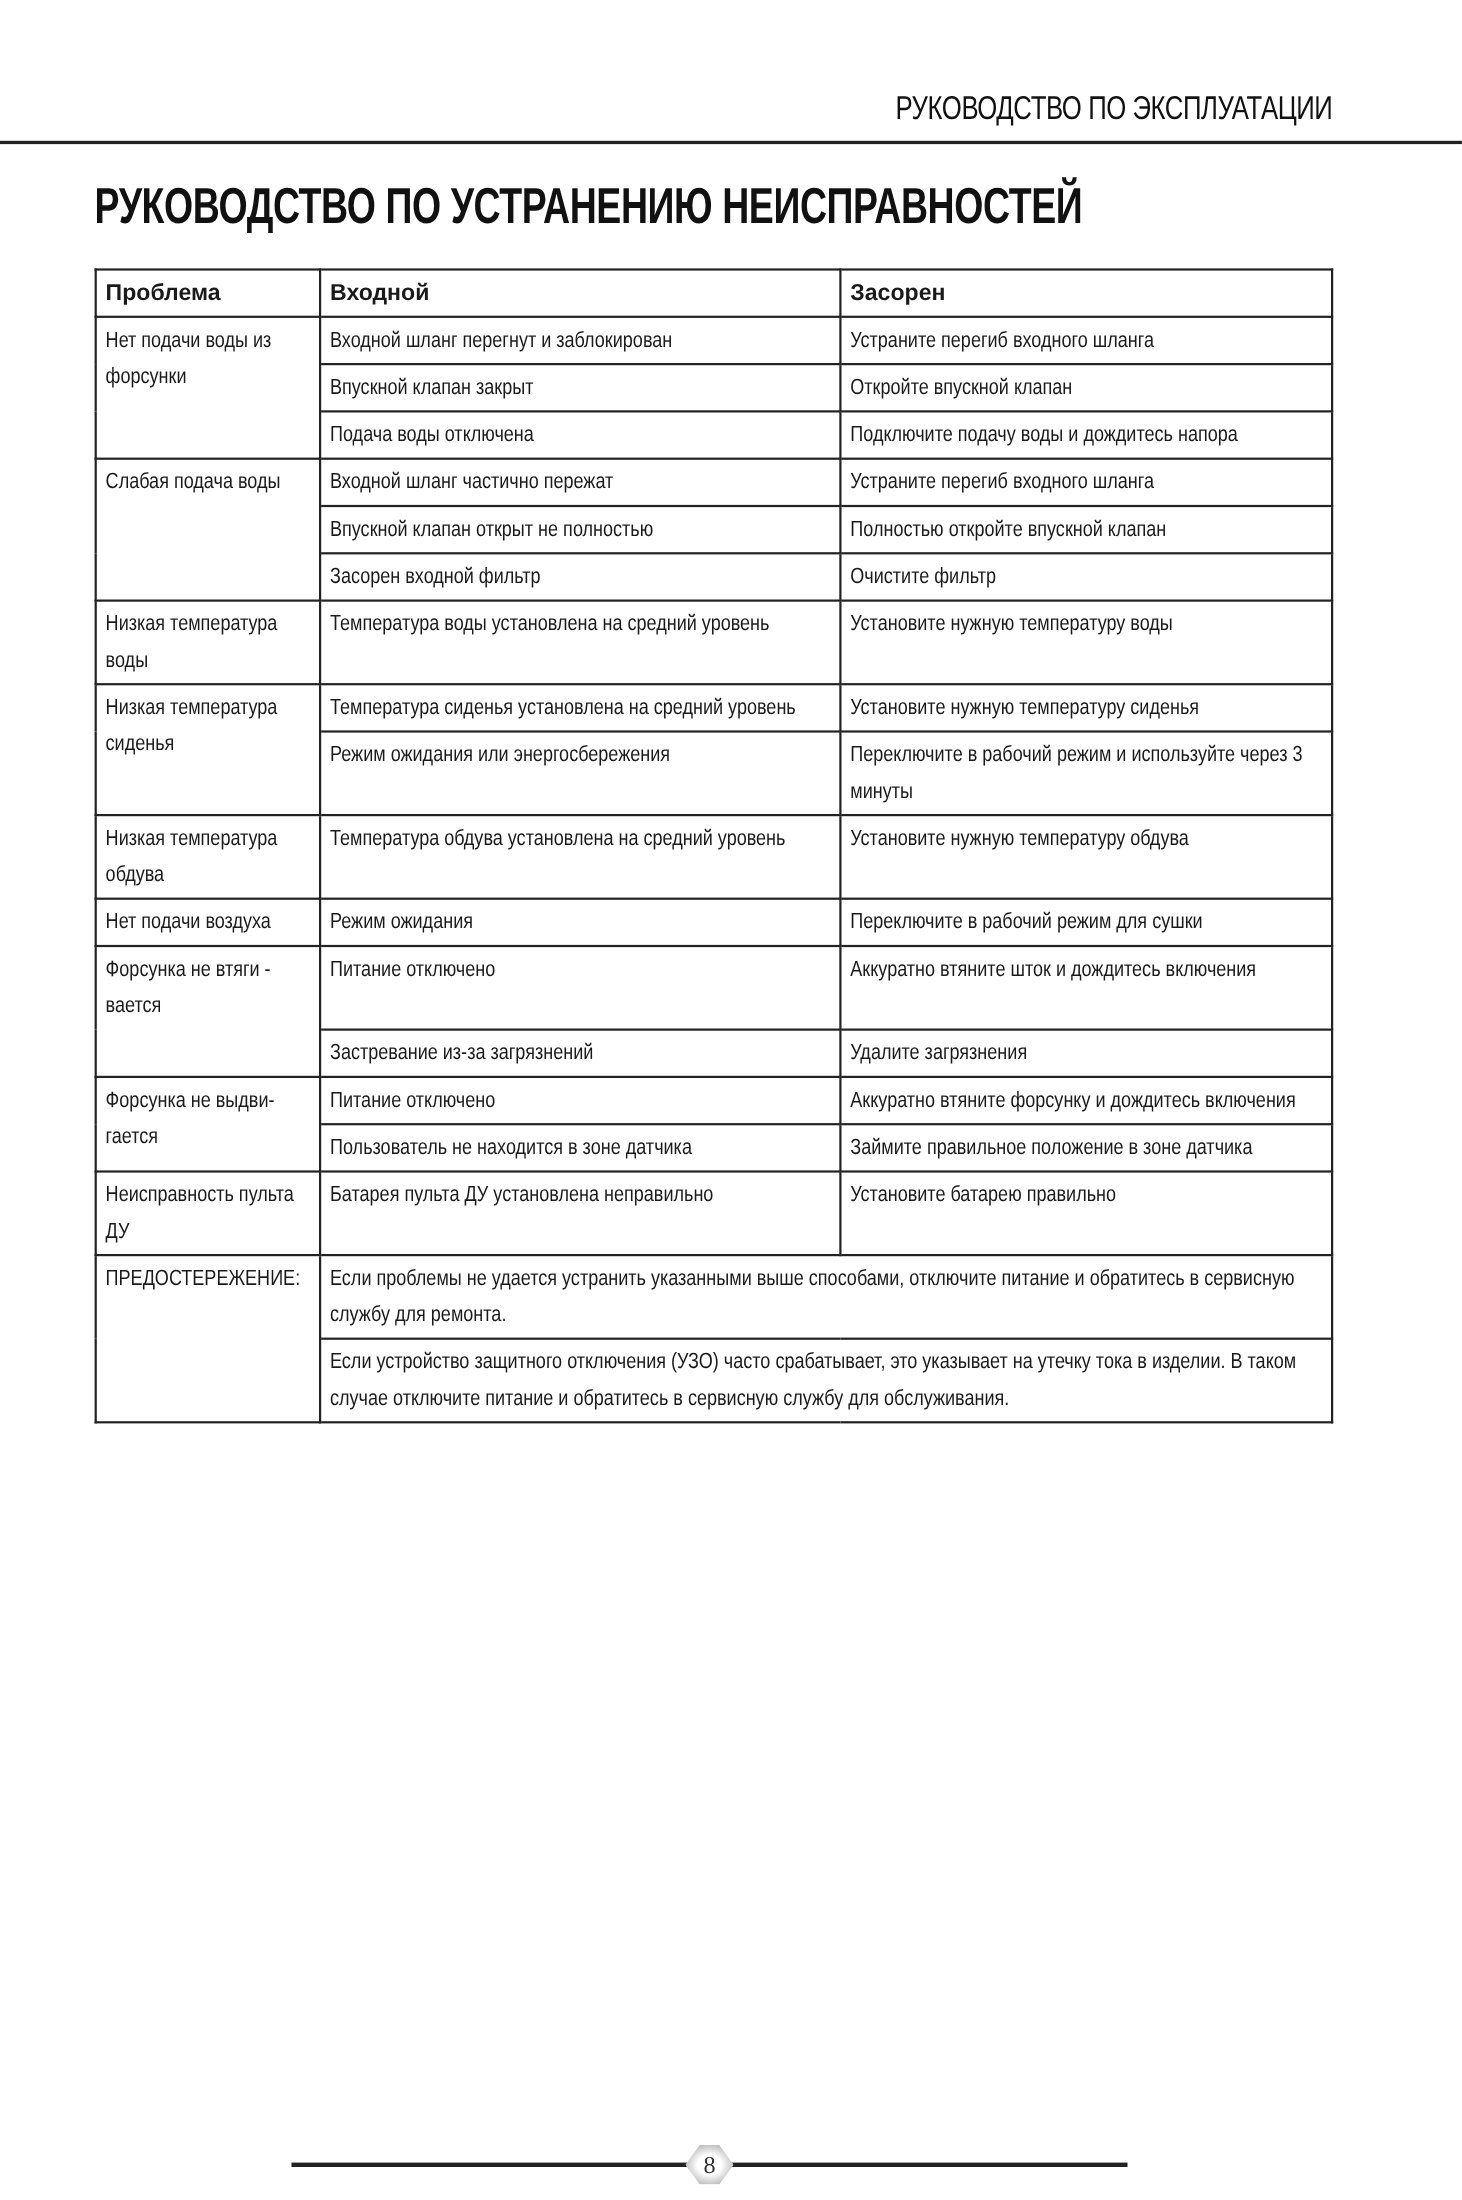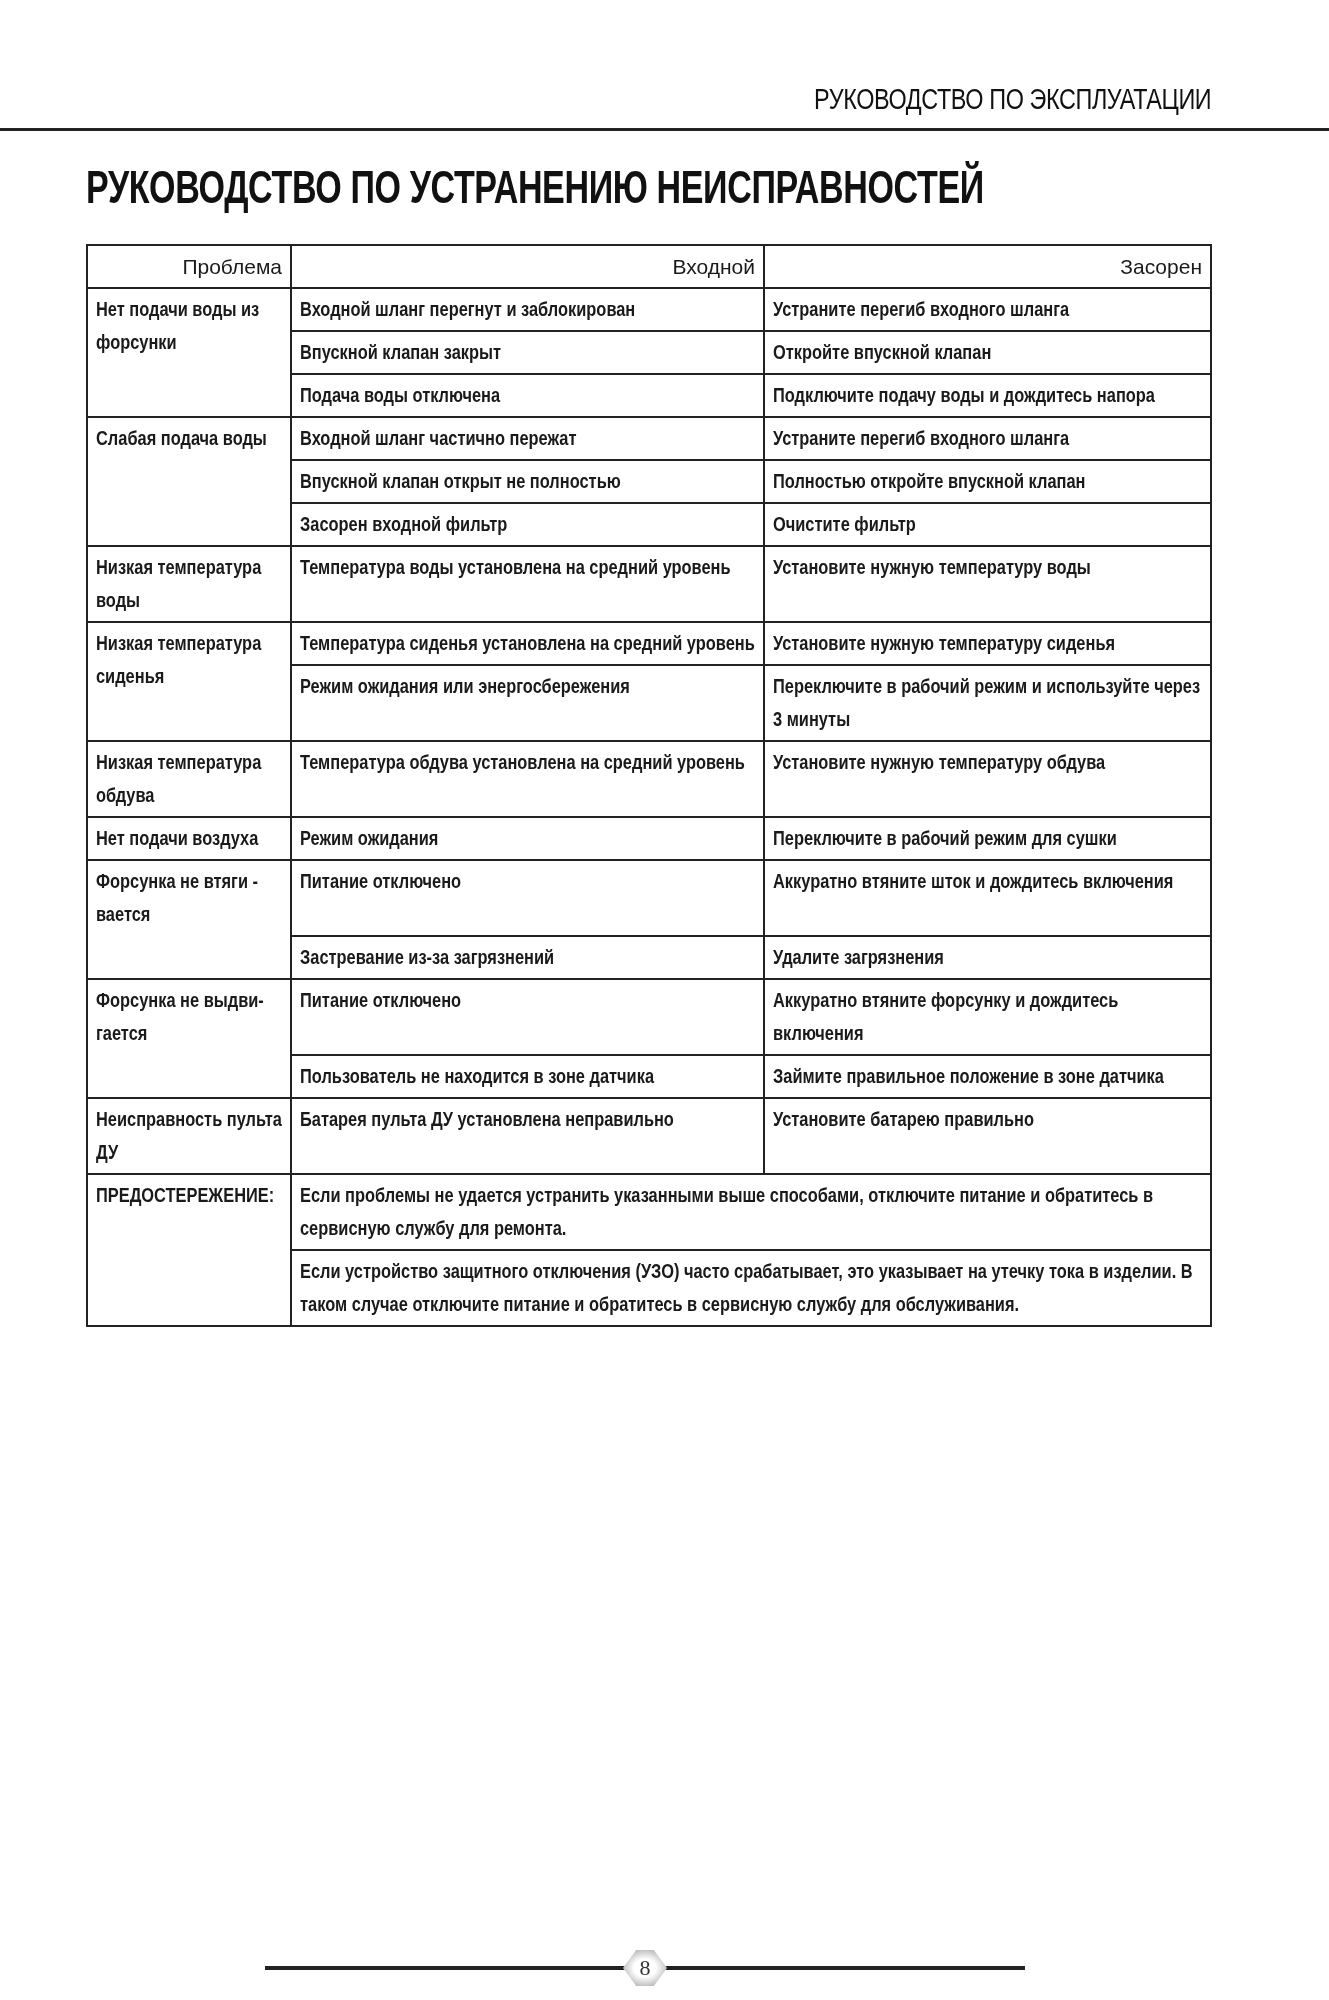--- a/index.html
+++ b/index.html
@@ -5,22 +5,22 @@
   html, body { margin:0; padding:0; background:#fff; }
   body { width:1329px; height:2000px; position:relative; overflow:hidden; color:#1a1a1a;
          font-family:"Liberation Sans", sans-serif; }
   .hdr-text { position:absolute; right:118px; top:82px; font-size:30px; letter-spacing:-0.5px;
               transform:scaleX(0.78); transform-origin:right center; white-space:nowrap; color:#111; }
   .hdr-rule { position:absolute; left:0; top:128px; width:1329px; height:3px; background:#222; }
   .title { position:absolute; left:86px; top:160px; font-size:46px; font-weight:bold; letter-spacing:-0.5px;
            transform:scaleX(0.74); transform-origin:left center; white-space:nowrap; color:#111; }
   table.ts { position:absolute; left:86px; top:244px; width:1124px; border-collapse:collapse; table-layout:fixed; }
   table.ts td, table.ts th { border:2px solid #222; padding:4px 8px 4px 8px; vertical-align:top;
-            font-size:20px; line-height:33px; color:#1a1a1a;font-weight:bold; }
-  table.ts th { font-weight:normal; text-align:right; height:30px; font-size:21px; }
+            font-size:20px; line-height:33px; color:#1a1a1a; }
+  table.ts th { font-weight:bold; text-align:left; height:30px; font-size:21px; }
   .cell-inner { width:122%; transform:scaleX(0.82); transform-origin:left top; }
   th .cell-inner { width:100%; transform:none; }
   .footer-line { position:absolute; top:1966px; height:4px; background:#222; }
   .footer-page { position:absolute; left:623px; top:1950px; width:44px; height:36px;
                  background:radial-gradient(ellipse at center, #fff 35%, #bbb 75%, #fff 100%);
                  clip-path:polygon(0 50%, 30% 0, 70% 0, 100% 50%, 70% 100%, 30% 100%);
                  text-align:center; font-family:"Liberation Serif", serif; font-size:22px; line-height:36px; color:#333; }
 </style>
 </head>
 <body>

